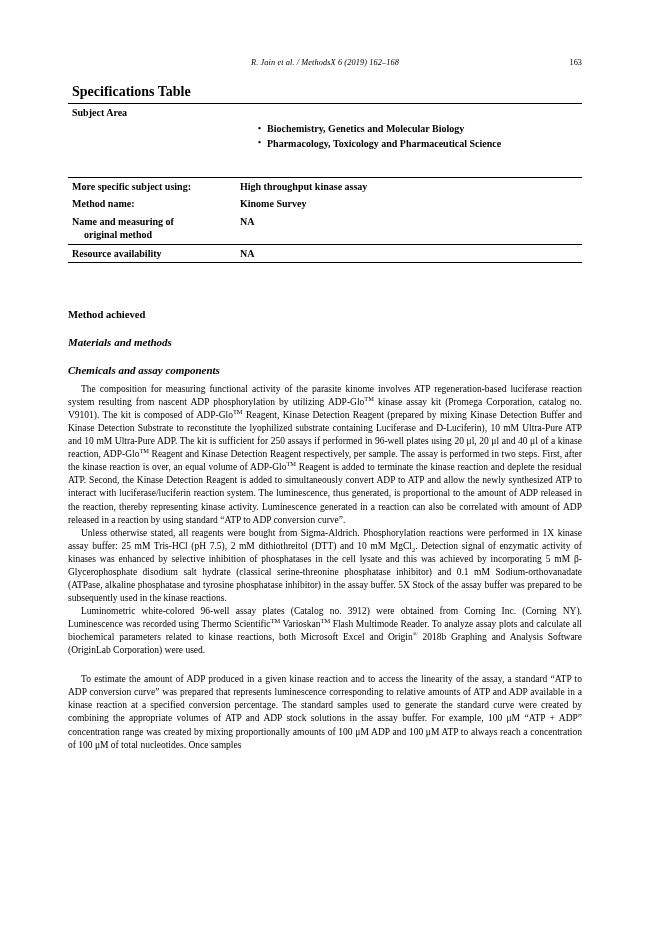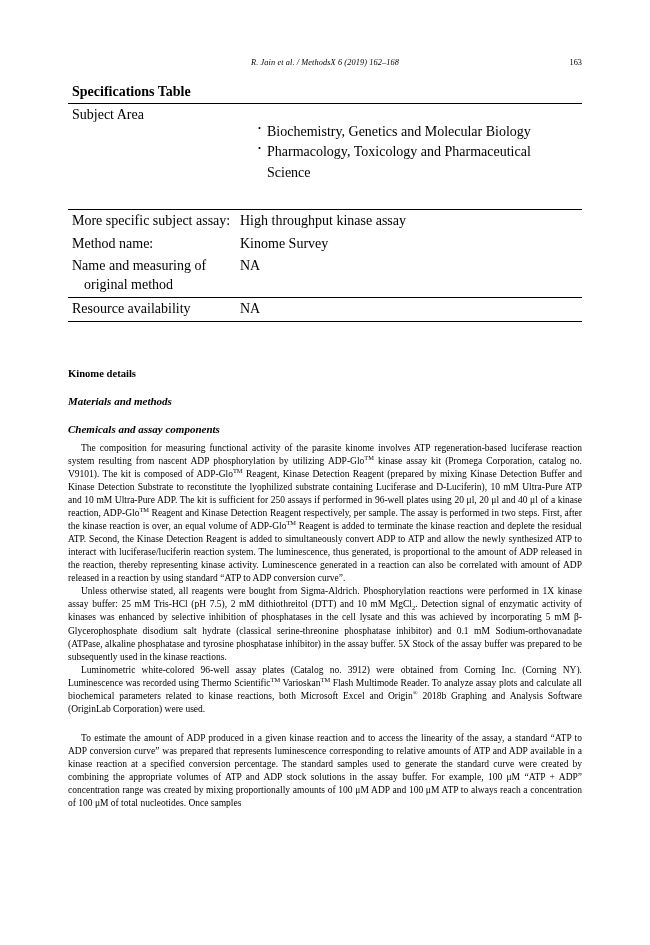--- a/index.html
+++ b/index.html
@@ -50,23 +50,24 @@
   
   .spec-title {
     font-size: 14px;
     font-weight: bold;
     padding: 0 0 3px 4px;
     font-family: "Liberation Serif", serif;
   }
   table.spec {
     width: 100%;
     border-collapse: collapse;
-    font-size: 14px;
+    font-size: 10px;
     border-top: 0.8px solid #000;
     border-bottom: 0.8px solid #000;
+    font-weight: bold;
   }
   table.spec td {
     vertical-align: top;
     padding: 2px 4px 2px 4px;
     line-height: 1.34;
   }
   table.spec tr.sep-top td {
     border-top: 0.6px solid #000;
   }
   td.label { width: 160px; }
@@ -139,21 +140,21 @@
           <ul class="bul">
             <li>Biochemistry, Genetics and Molecular Biology</li>
             <li>Pharmacology, Toxicology and Pharmaceutical Science</li>
           </ul>
         </td>
       </tr>
       <tr>
         <td colspan="2" class="sp-pad"></td>
       </tr>
       <tr class="sep-top">
-        <td class="label">More specific subject assay:</td>
+        <td class="label">More specific subject using:</td>
         <td>High throughput kinase assay</td>
       </tr>
       <tr>
         <td class="label">Method name:</td>
         <td>Kinome Survey</td>
       </tr>
       <tr>
         <td class="label">
           <span>Name and measuring of</span>
           <span class="indent">original method</span>
@@ -163,21 +164,21 @@
       <tr class="sep-top">
         <td class="label">Resource availability</td>
         <td>NA</td>
       </tr>
     </tbody>
       </table>
 
     <div class="blk-30"></div>
     <div class="blk-16"></div>
 
-    <h2 class="sect">Kinome details</h2>
+    <h2 class="sect">Method achieved</h2>
 
     <div class="blk-16"></div>
 
     <h3 class="sub">Materials and methods</h3>
 
     <div class="blk-16"></div>
 
     <h3 class="sub">Chemicals and assay components</h3>
 
     <div class="blk-7"></div>

